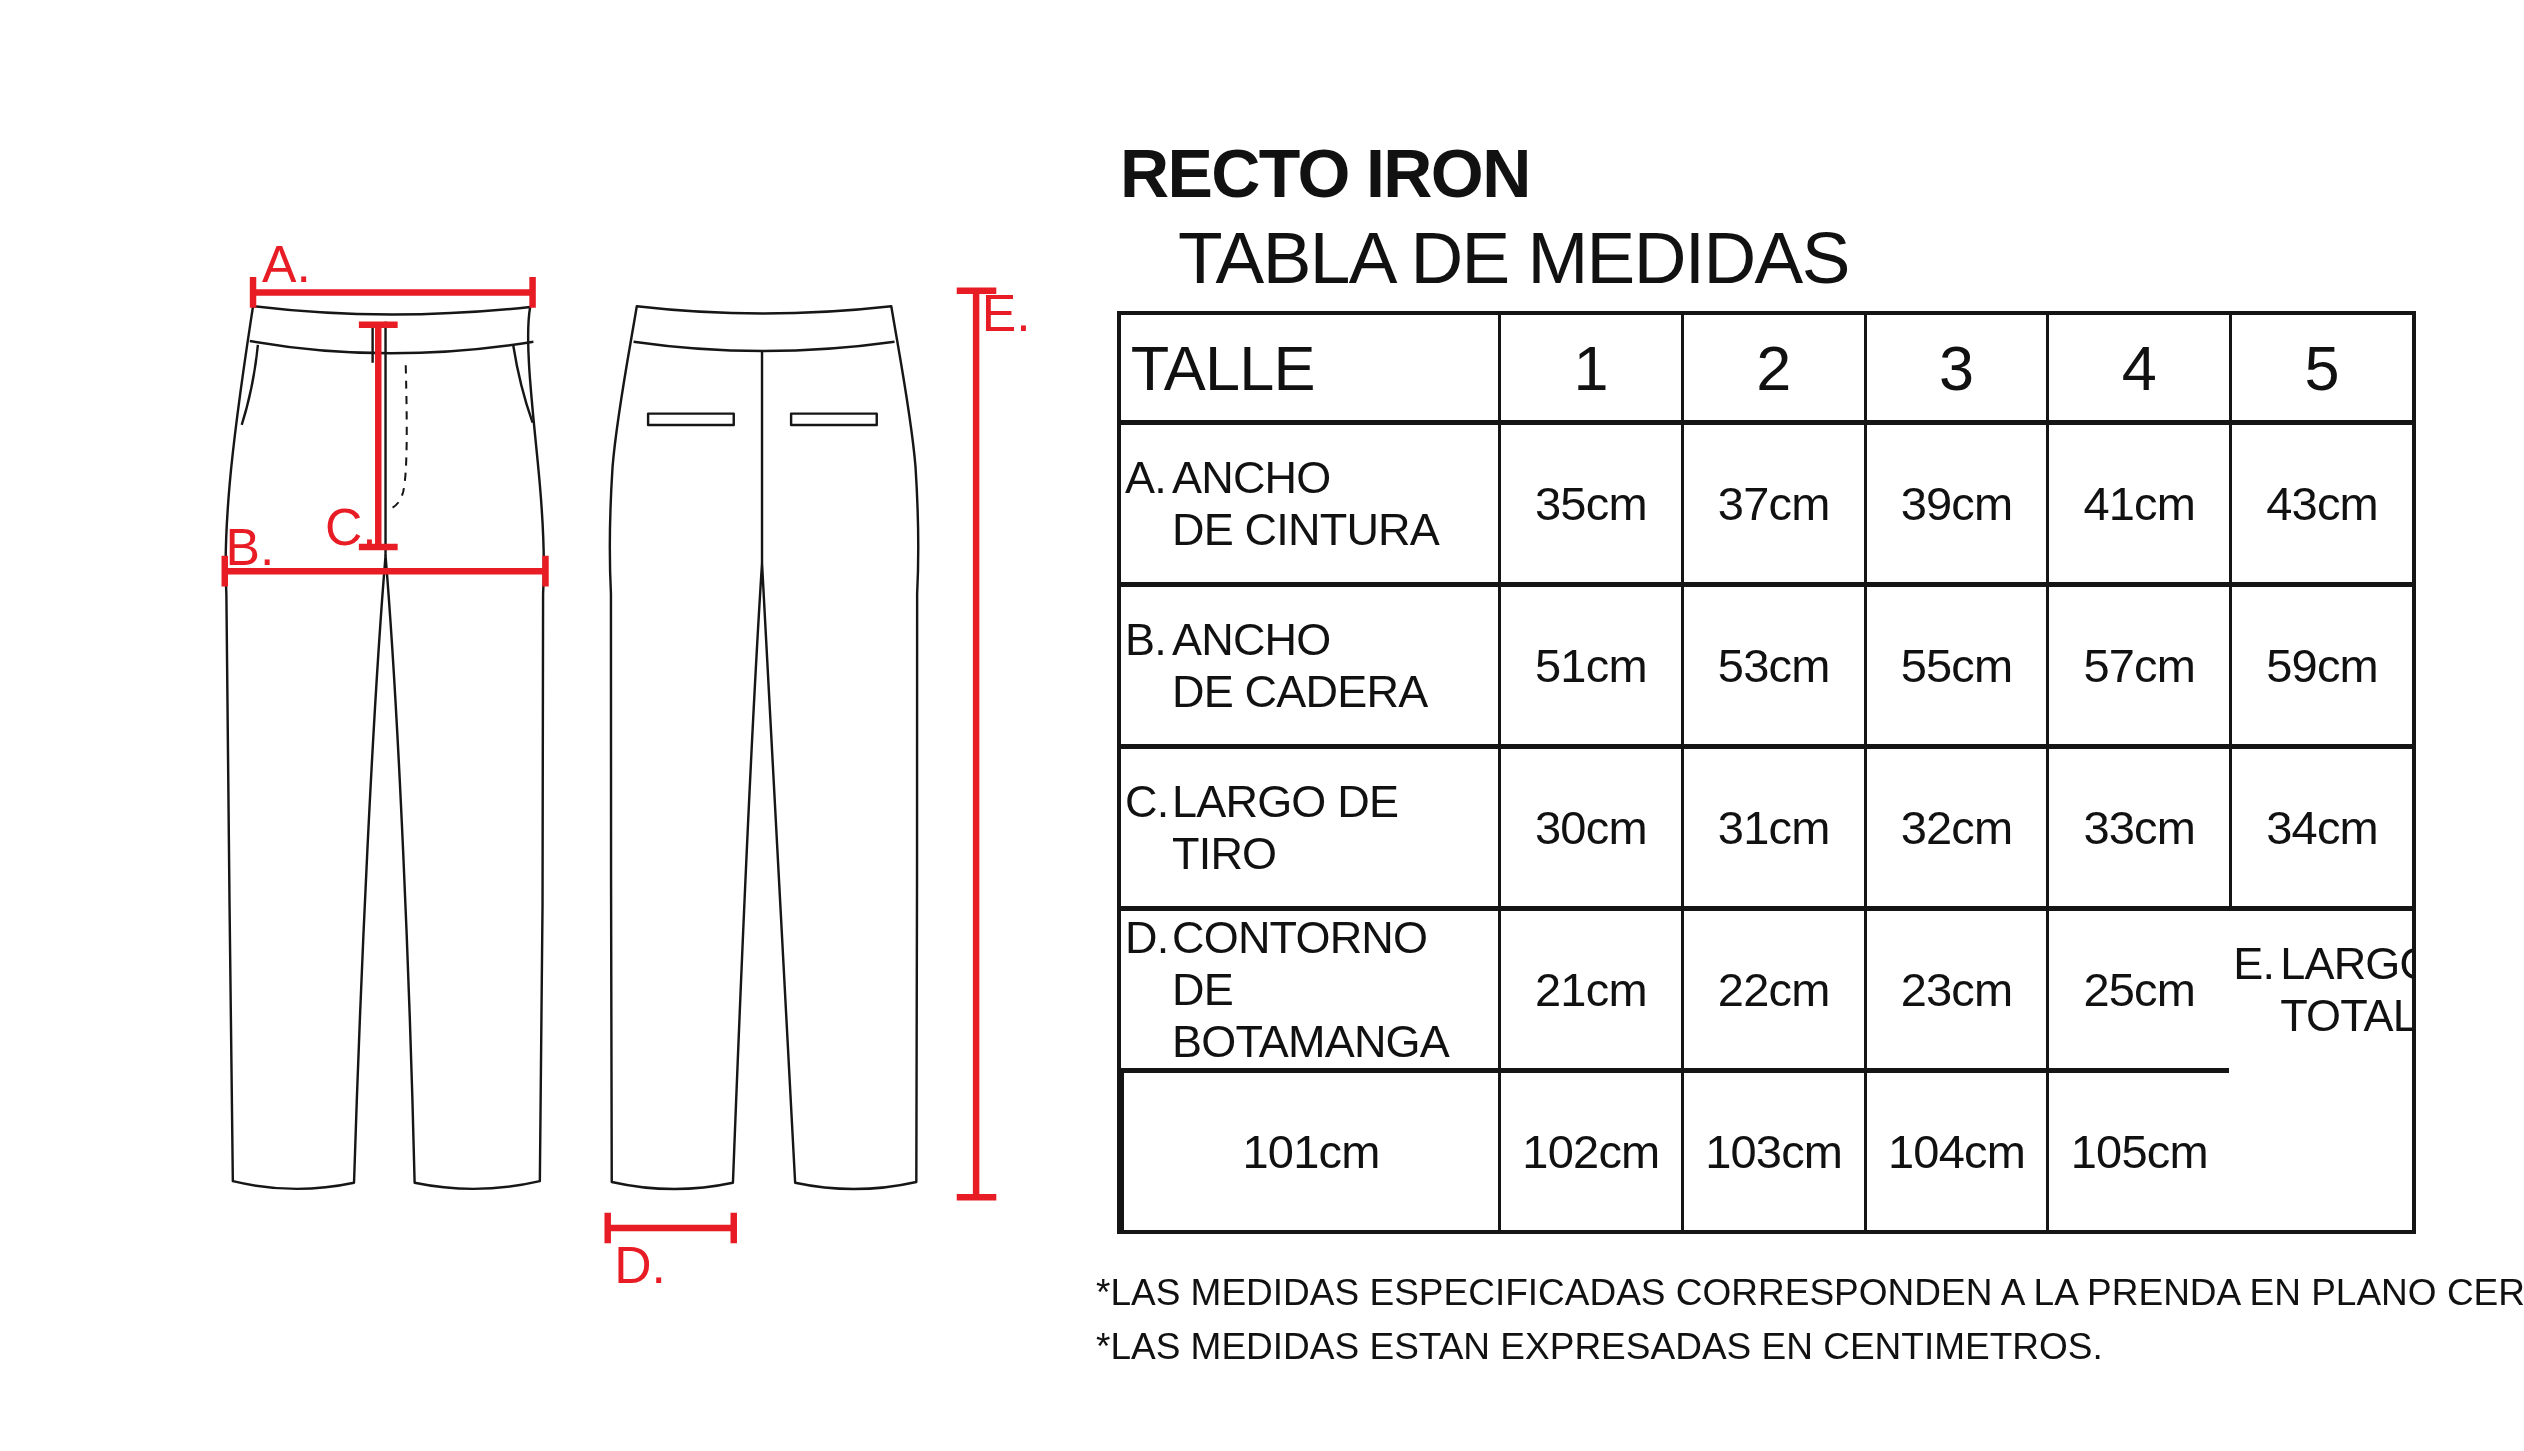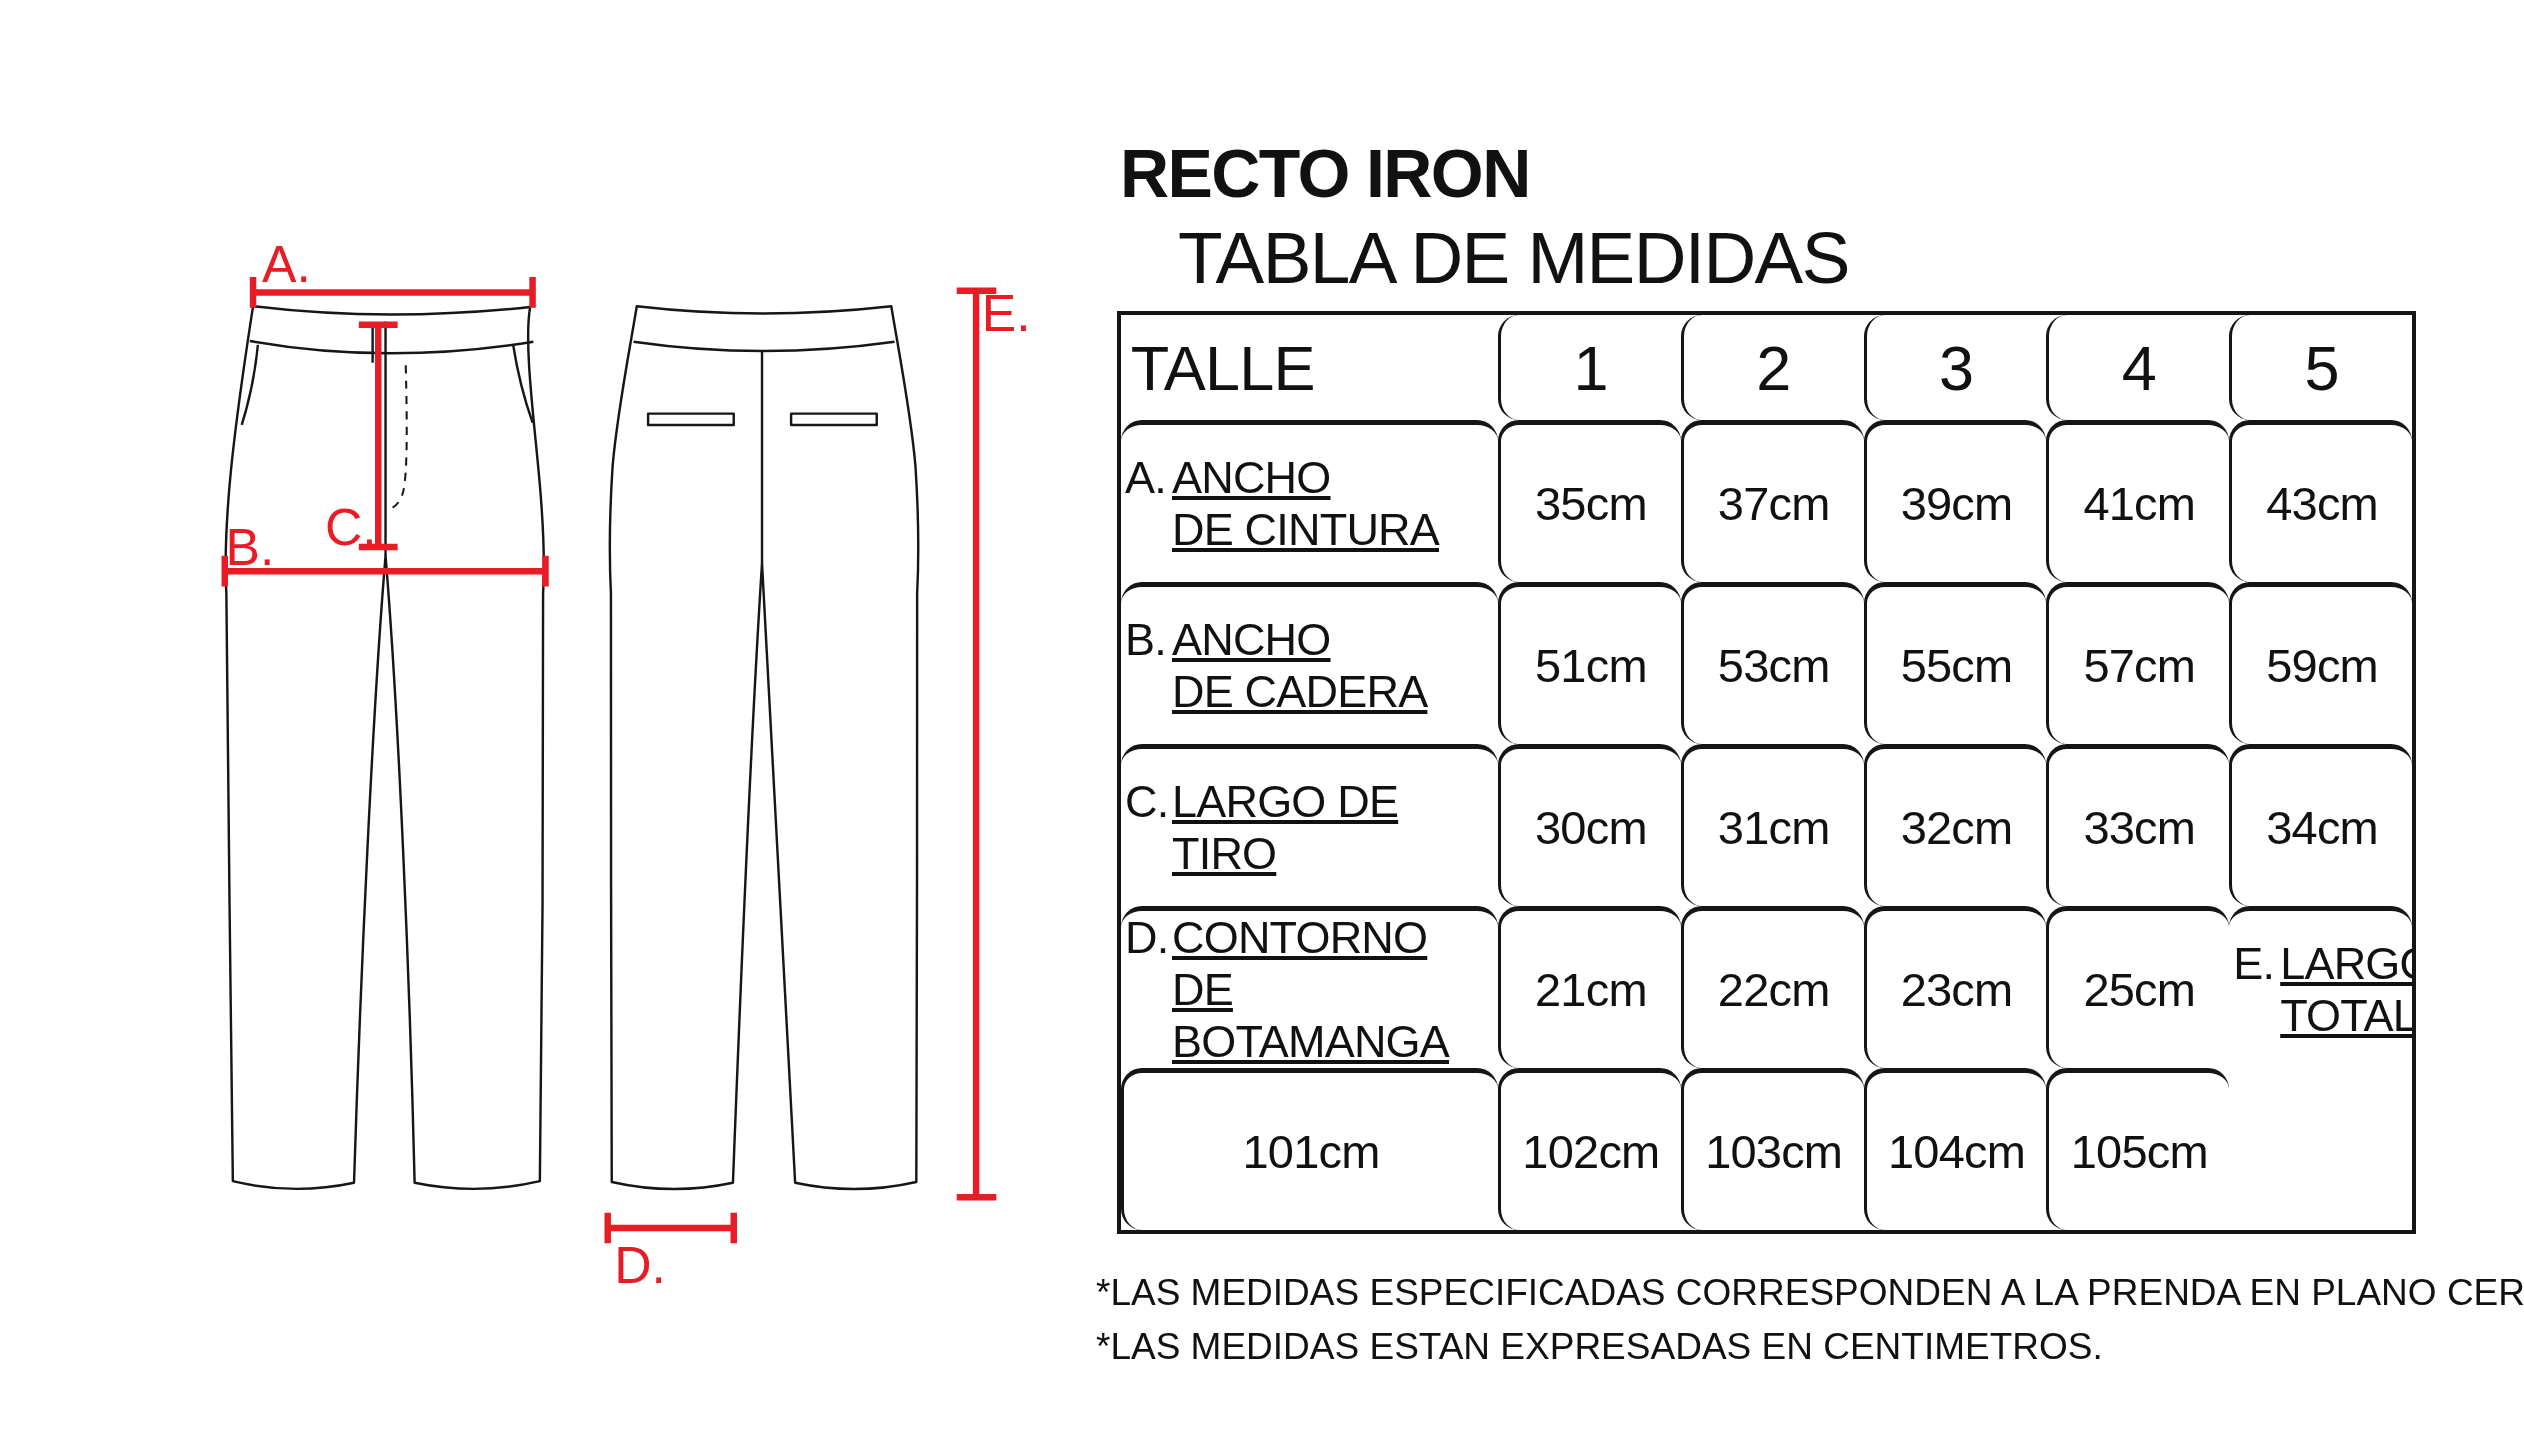--- a/index.html
+++ b/index.html
@@ -26,36 +26,35 @@
     display:grid; box-sizing:border-box;
     grid-template-columns:377px repeat(5, 1fr);
     grid-template-rows:105px repeat(5, 1fr);
     border:4.8px solid #151515; background:#fff;
   }
   .cell {
     box-sizing:border-box;
     border-left:3.2px solid #151515; border-top:5.7px solid #151515;
     display:flex; align-items:center; justify-content:center;
     overflow:hidden;
-    border-radius:21px;
   }
   .cell.c0 { border-left:none; }
   .cell.r0 { border-top:none; }
   .hdr-label {
     justify-content:flex-start; padding-left:9.7px;
     font-size:63px; letter-spacing:-0.8px;
   }
   .hdr-size { font-size:63px; }
   .lbl-cell { justify-content:flex-start; padding-left:4px; }
   .lbl-inner { display:flex; align-items:flex-start; }
   .row-letter {
     width:47px; flex:0 0 47px;
     font-size:45px; line-height:52px; letter-spacing:-0.8px;
   }
-  .row-lines { font-size:45px; line-height:52px; letter-spacing:-0.8px;text-decoration:underline; }
+  .row-lines { font-size:45px; line-height:52px; letter-spacing:-0.8px; }
   .val-cell { font-size:47px; letter-spacing:-0.8px; }
 
   
   .footnote {
     position:absolute; left:1096px;
     font-size:37px; letter-spacing:0; white-space:nowrap; color:#111;
   }
   .fn1 { top:1272px; }
   .fn2 { top:1326px; }
 

